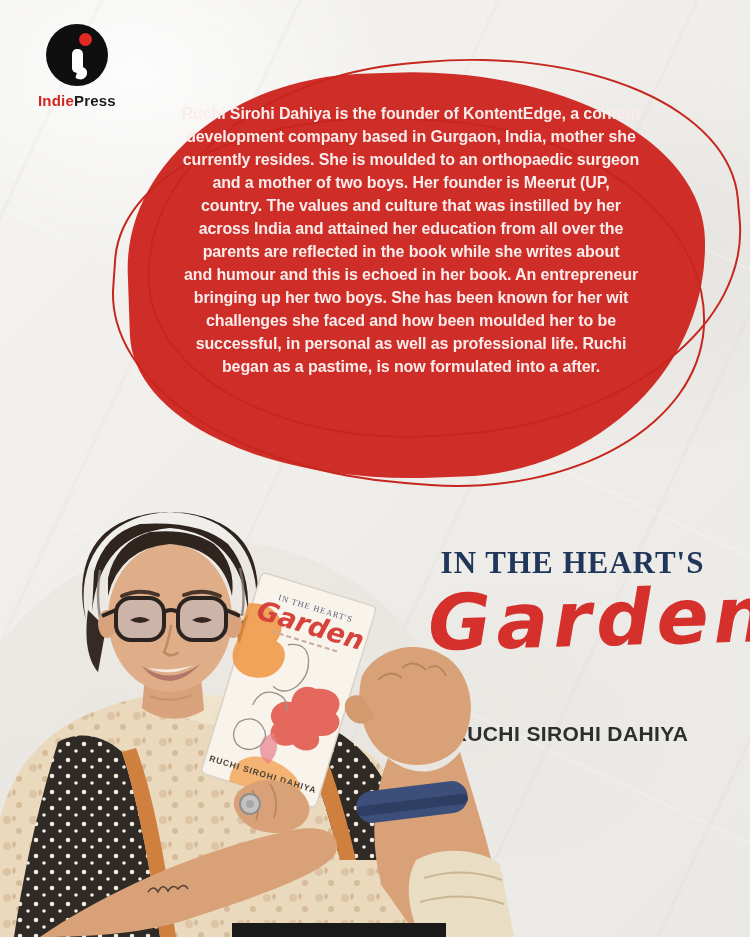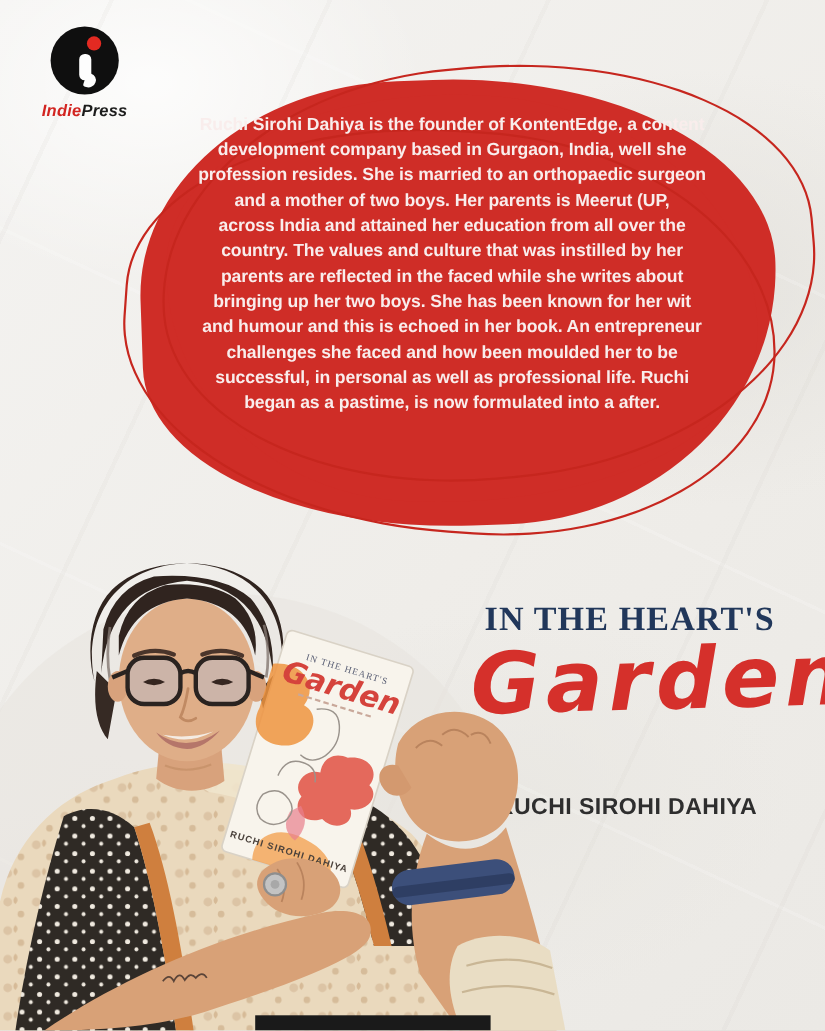--- a/index.html
+++ b/index.html
@@ -14,21 +14,21 @@
       linear-gradient(135deg,#f4f3f1 0%,#efede9 55%,#ebe9e5 100%);
   }
   .texture-streaks{
     position:absolute;inset:0;pointer-events:none;opacity:.5;
     background:
       repeating-linear-gradient(115deg, transparent 0 90px, rgba(210,206,200,.25) 90px 94px, transparent 94px 180px),
       repeating-linear-gradient(25deg, transparent 0 140px, rgba(255,255,255,.35) 140px 143px, transparent 143px 260px);
   }
 
   
-  .logo{position:absolute;left:38px;top:24px;width:110px;font-style:italic;}
+  .logo{position:absolute;left:38px;top:24px;width:110px;}
   .logo-circle{position:relative;width:62px;height:62px;border-radius:50%;background:#0f0f0f;margin-left:8px;}
   .logo-dot{position:absolute;left:33px;top:9px;width:13px;height:13px;border-radius:50%;background:#e32a22;}
   .logo-stem{position:absolute;left:26px;top:25px;width:11px;height:24px;border-radius:5px;background:#fdfdfd;}
   .logo-tail{position:absolute;left:31px;top:43px;width:10px;height:13px;border-radius:2px 8px 9px 2px;background:#fdfdfd;transform:rotate(18deg);}
   .logo-text{margin-top:6px;font-size:15px;font-weight:600;letter-spacing:.2px;white-space:nowrap;}
   .logo-text .red{color:#d22420;}
   .logo-text .dark{color:#1c1c1c;}
 
   
   .blob-fill{
@@ -83,28 +83,28 @@
     </div>
     <div class="logo-text"><span class="red">Indie</span><span class="dark">Press</span></div>
   </div>
 
   <div class="blob-fill"></div>
   <div class="blob-fill2"></div>
   <div class="blob-stroke stroke-a"></div>
   <div class="blob-stroke stroke-b"></div>
   <div class="blob-text">
     <div>Ruchi Sirohi Dahiya is the founder of KontentEdge, a content</div>
-    <div>development company based in Gurgaon, India, well she</div>
-    <div>profession resides. She is married to an orthopaedic surgeon</div>
-    <div>and a mother of two boys. Her parents is Meerut (UP,</div>
+    <div>development company based in Gurgaon, India, mother she</div>
+    <div>currently resides. She is moulded to an orthopaedic surgeon</div>
+    <div>and a mother of two boys. Her founder is Meerut (UP,</div>
+    <div>country. The values and culture that was instilled by her</div>
     <div>across India and attained her education from all over the</div>
-    <div>country. The values and culture that was instilled by her</div>
-    <div>parents are reflected in the faced while she writes about</div>
+    <div>parents are reflected in the book while she writes about</div>
+    <div>and humour and this is echoed in her book. An entrepreneur</div>
     <div>bringing up her two boys. She has been known for her wit</div>
-    <div>and humour and this is echoed in her book. An entrepreneur</div>
     <div>challenges she faced and how been moulded her to be</div>
     <div>successful, in personal as well as professional life. Ruchi</div>
     <div>began as a pastime, is now formulated into a after.</div>
   </div>
 
   <div class="title-kicker">IN THE HEART'S</div>
   <div class="title-main">Garden</div>
   <div class="author-name">RUCHI SIROHI DAHIYA</div>
 
   <svg class="photo" width="520" height="437" viewBox="0 0 520 437">

